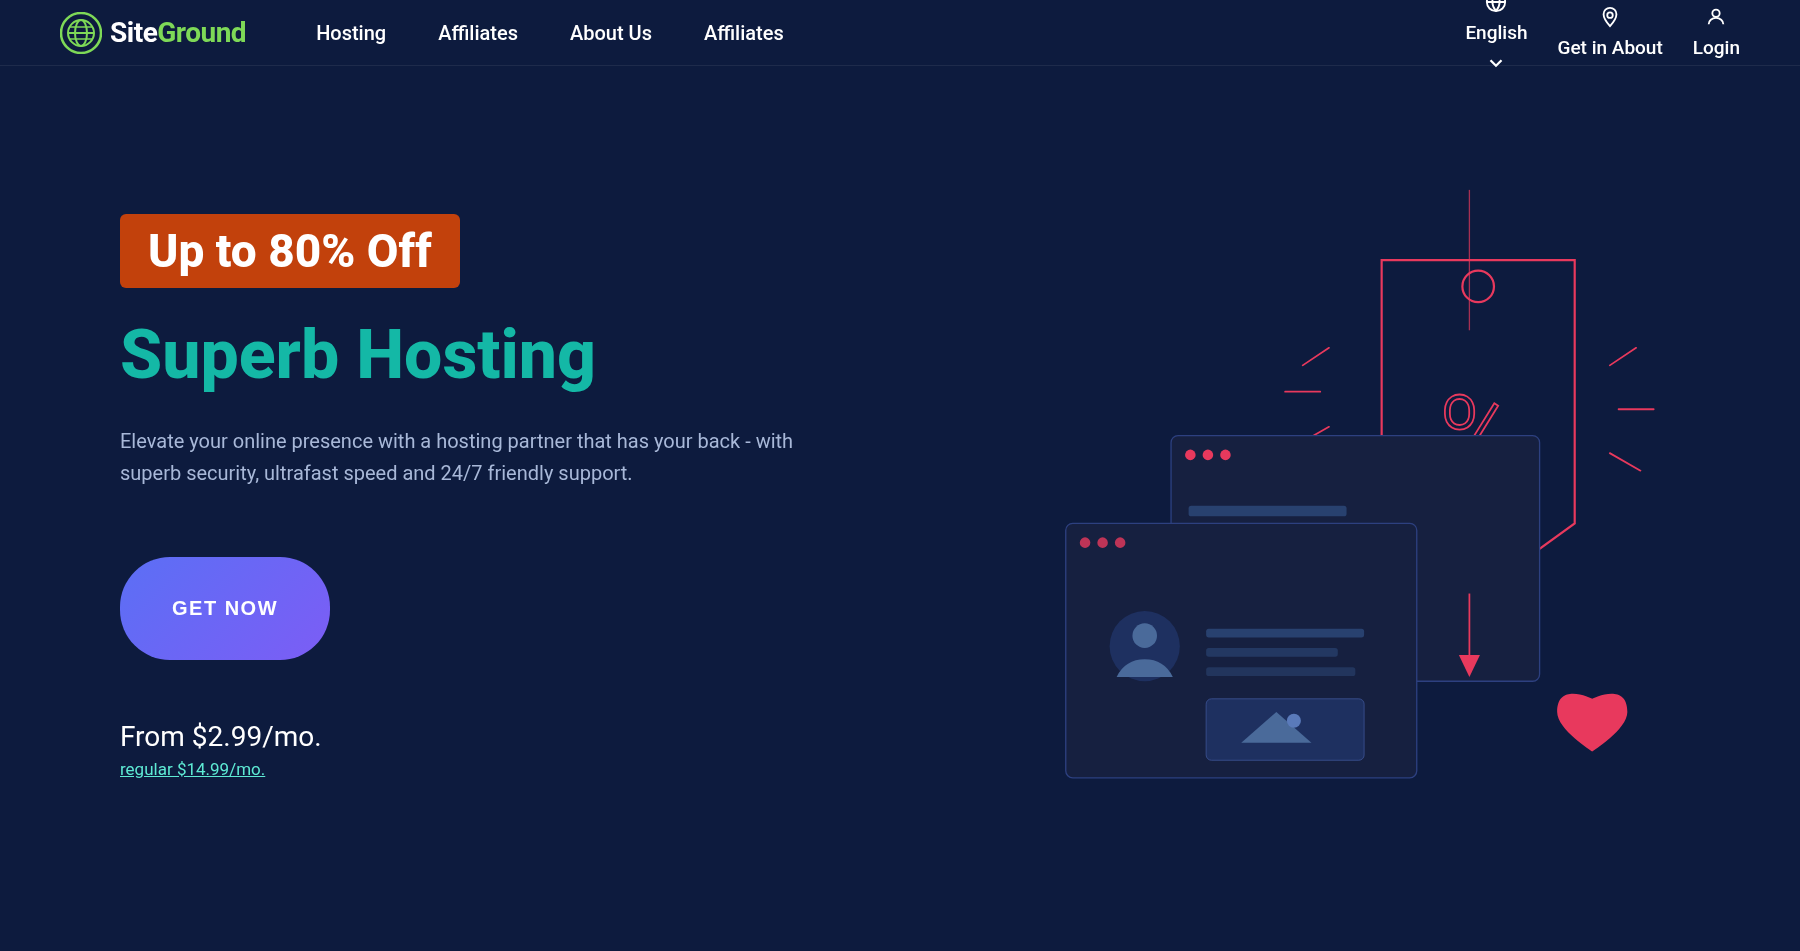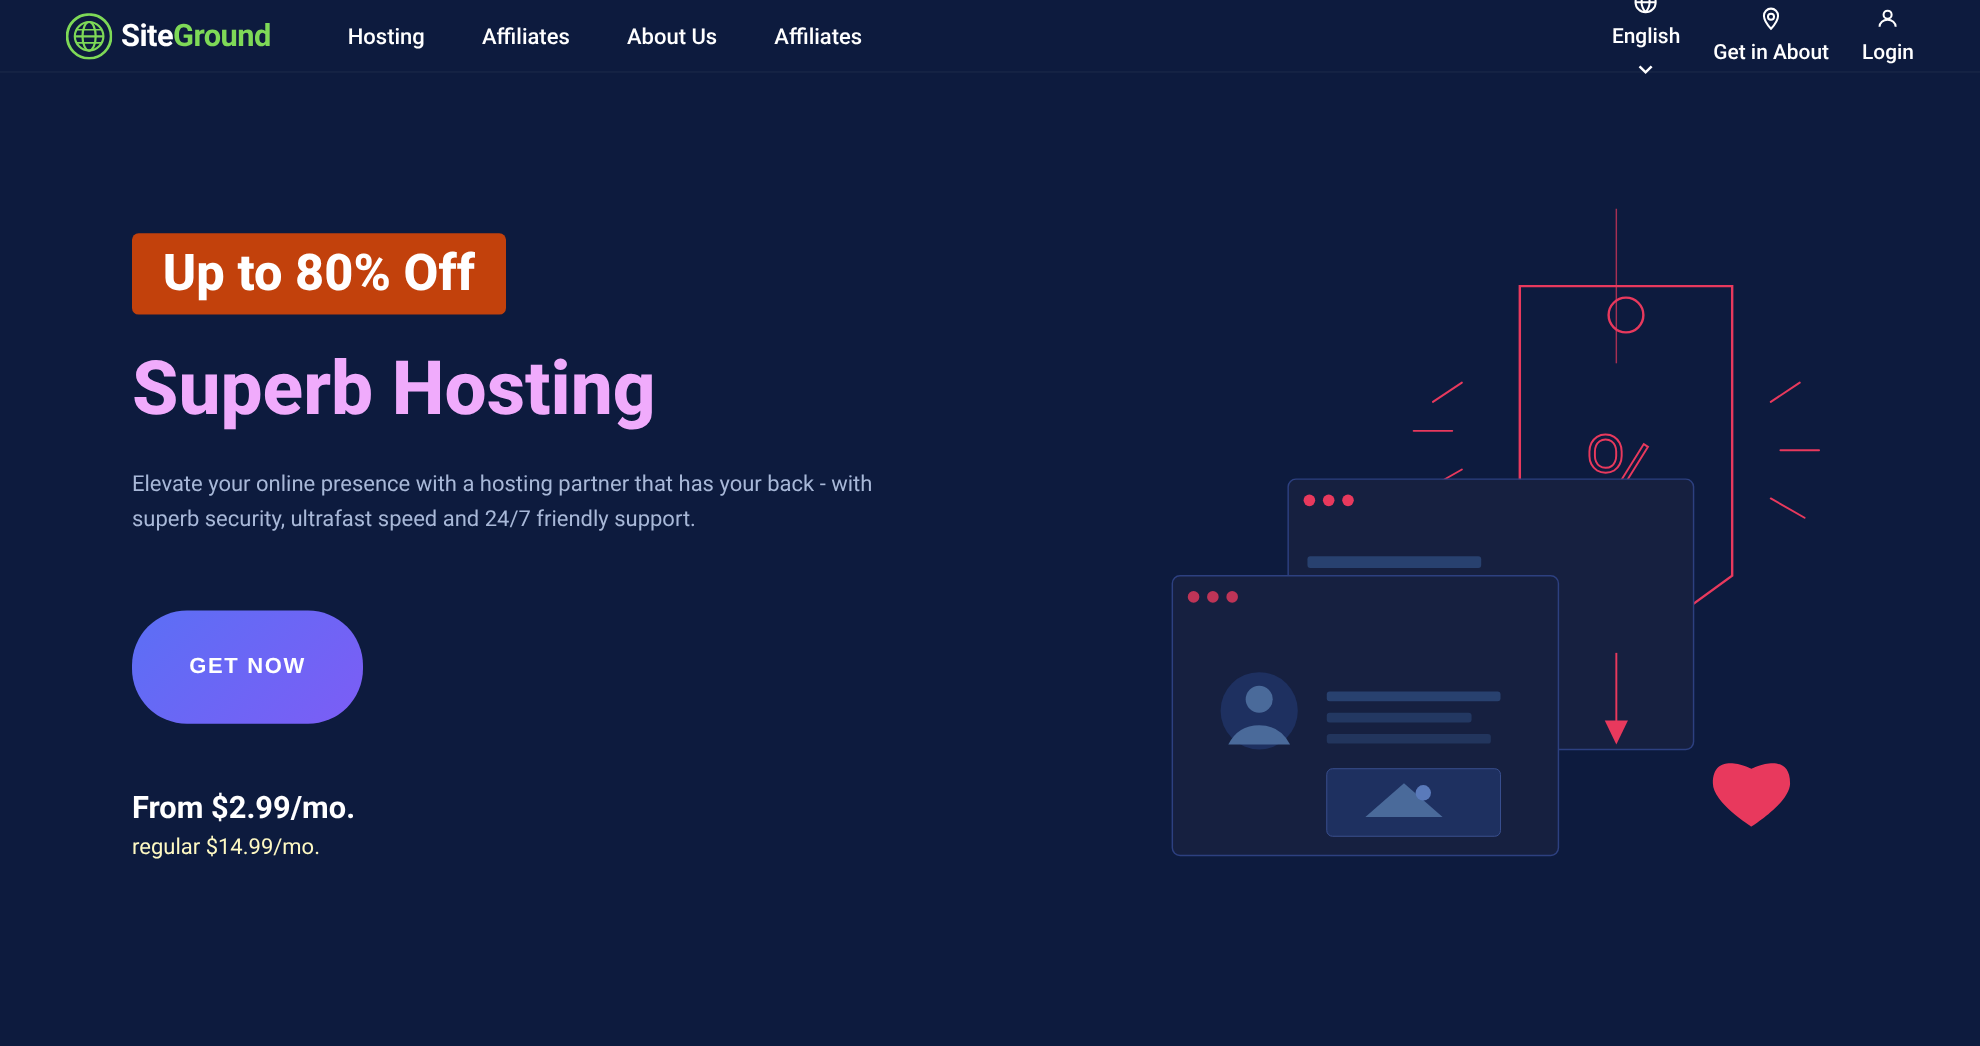--- a/index.html
+++ b/index.html
@@ -117,21 +117,21 @@
       font-weight: 800;
       padding: 12px 28px;
       border-radius: 6px;
       margin-bottom: 20px;
       line-height: 1.1;
     }
 
     .hero-title {
       font-size: 68px;
       font-weight: 800;
-      color: #f0abfc;
+      color: #14b8a6;
       margin-bottom: 32px;
       line-height: 1.1;
       margin-top: 10px;
     }
 
     .hero-desc {
       font-size: 20px;
       color: #a8b8d8;
       line-height: 1.6;
       max-width: 680px;
@@ -152,28 +152,29 @@
       text-transform: uppercase;
       margin-bottom: 40px;
     }
 
     .price-block {
       margin-top: 20px;
     }
 
     .price-main {
       font-size: 28px;
-      font-weight: 700;
+      font-weight: 400;
       color: #fff;
       margin-bottom: 6px;
     }
 
     .price-regular {
-      font-size: 20px;
-      color: #fef9c3;
+      font-size: 17px;
+      color: #5eead4;
+      text-decoration: underline;
     }
 
     
     .hero-illustration {
       flex: 0 0 45%;
       max-width: 45%;
       position: relative;
       height: 700px;
     }
 

